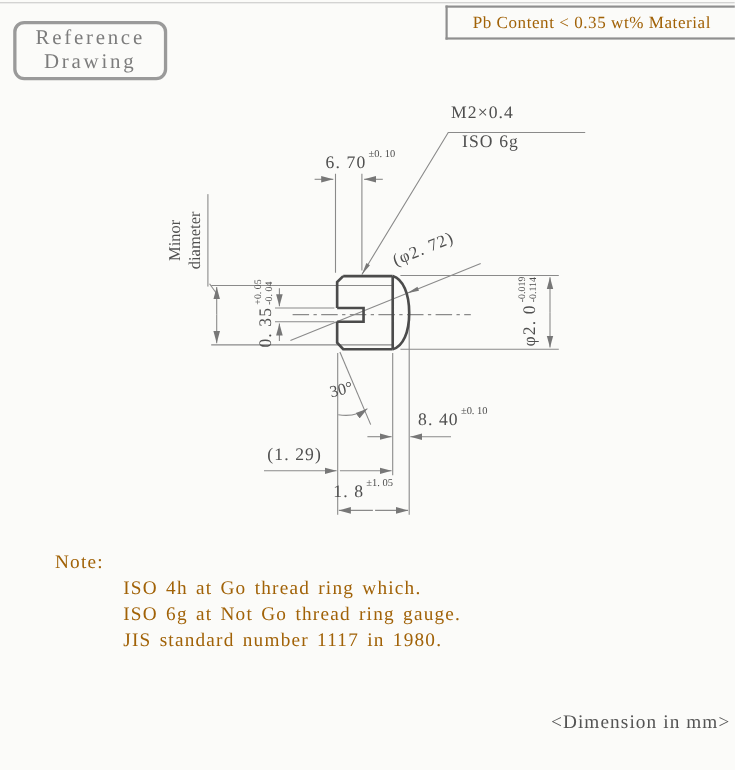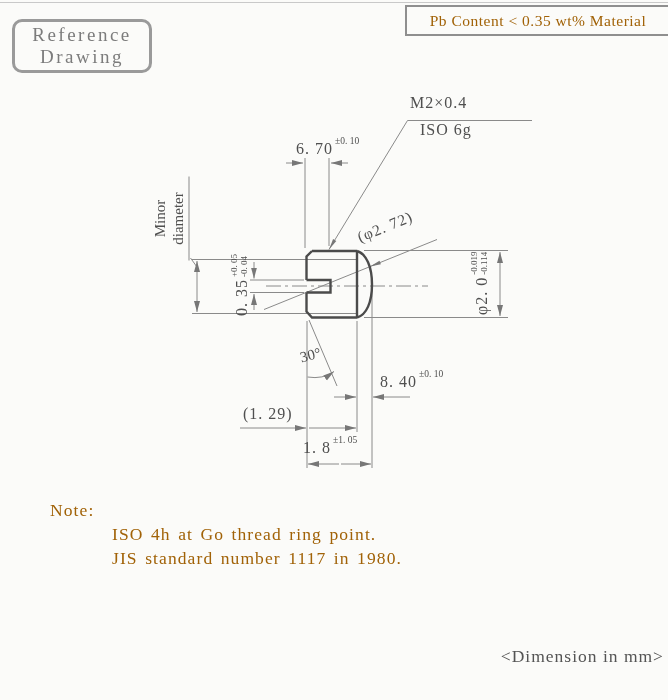--- a/index.html
+++ b/index.html
@@ -148,17 +148,18 @@
 
 <div class="txt dim" style="left:243px;top:405px">(1. 29)</div>
 
 <div class="txt dim" style="left:303px;top:439px">
   <span>1. 8</span>
   <span class="t">±1. 05</span>
 </div>
 
 <div class="abs notes txt" style="white-space:normal">
   <div>Note:</div>
-  <div class="ind2">ISO 4h at Go thread ring point.</div>
+  <div class="ind2">ISO 4h at Go thread ring which.</div>
+  <div class="ind2">ISO 6g at Not Go thread ring gauge.</div>
   <div class="ind2">JIS standard number 1117 in 1980.</div>
 </div>
 
 <div class="abs footer txt">&lt;Dimension in mm&gt;</div>
 
 </body></html>

